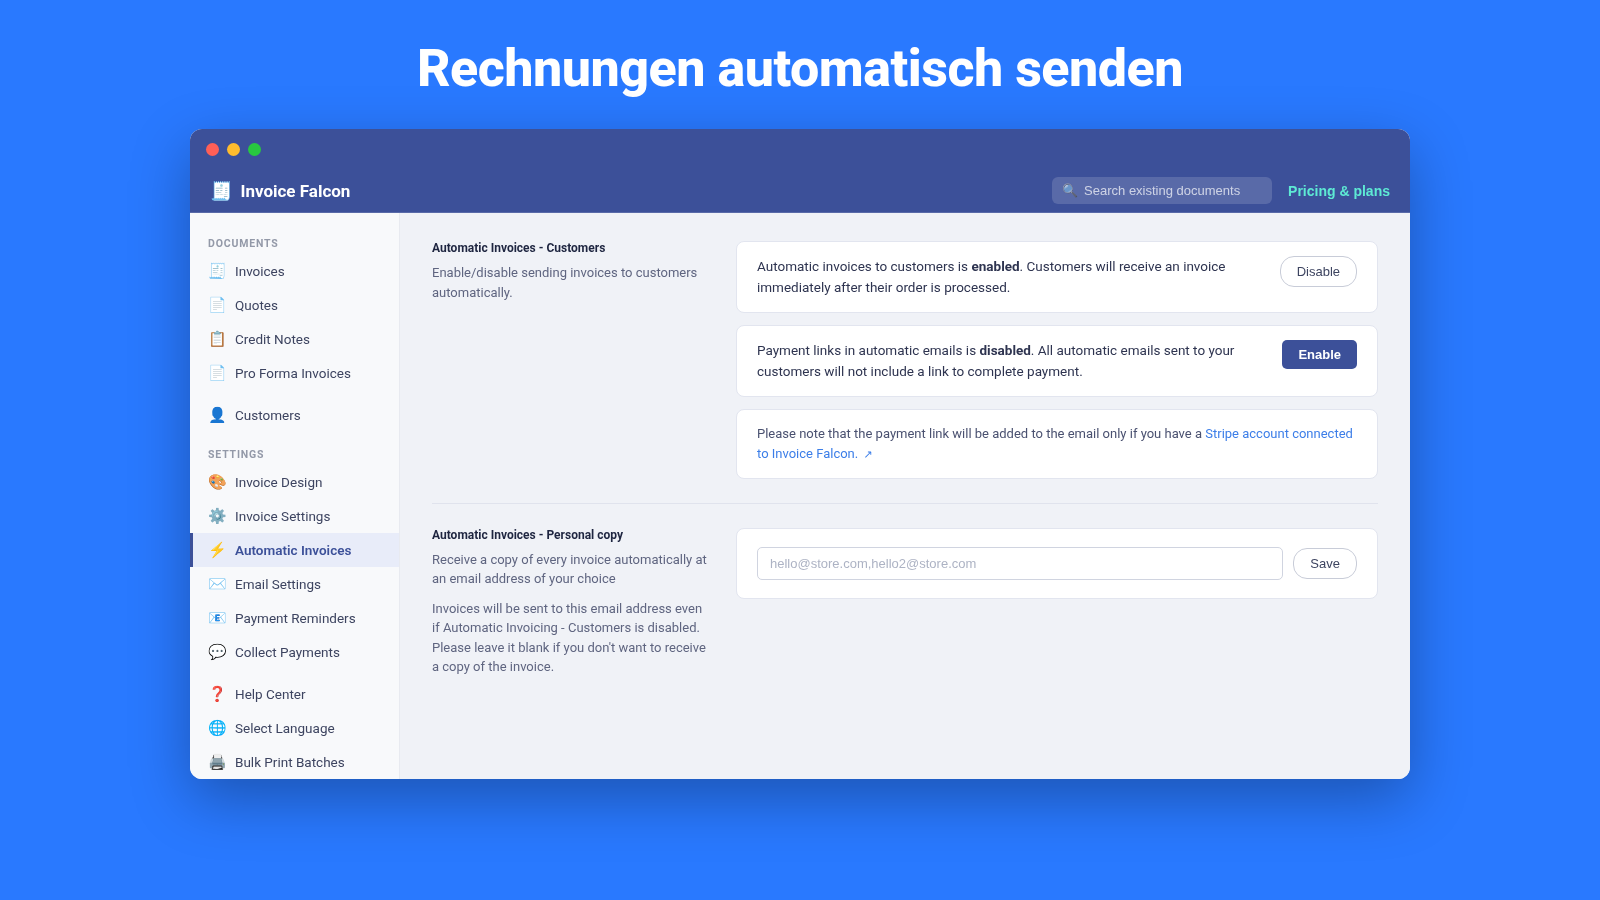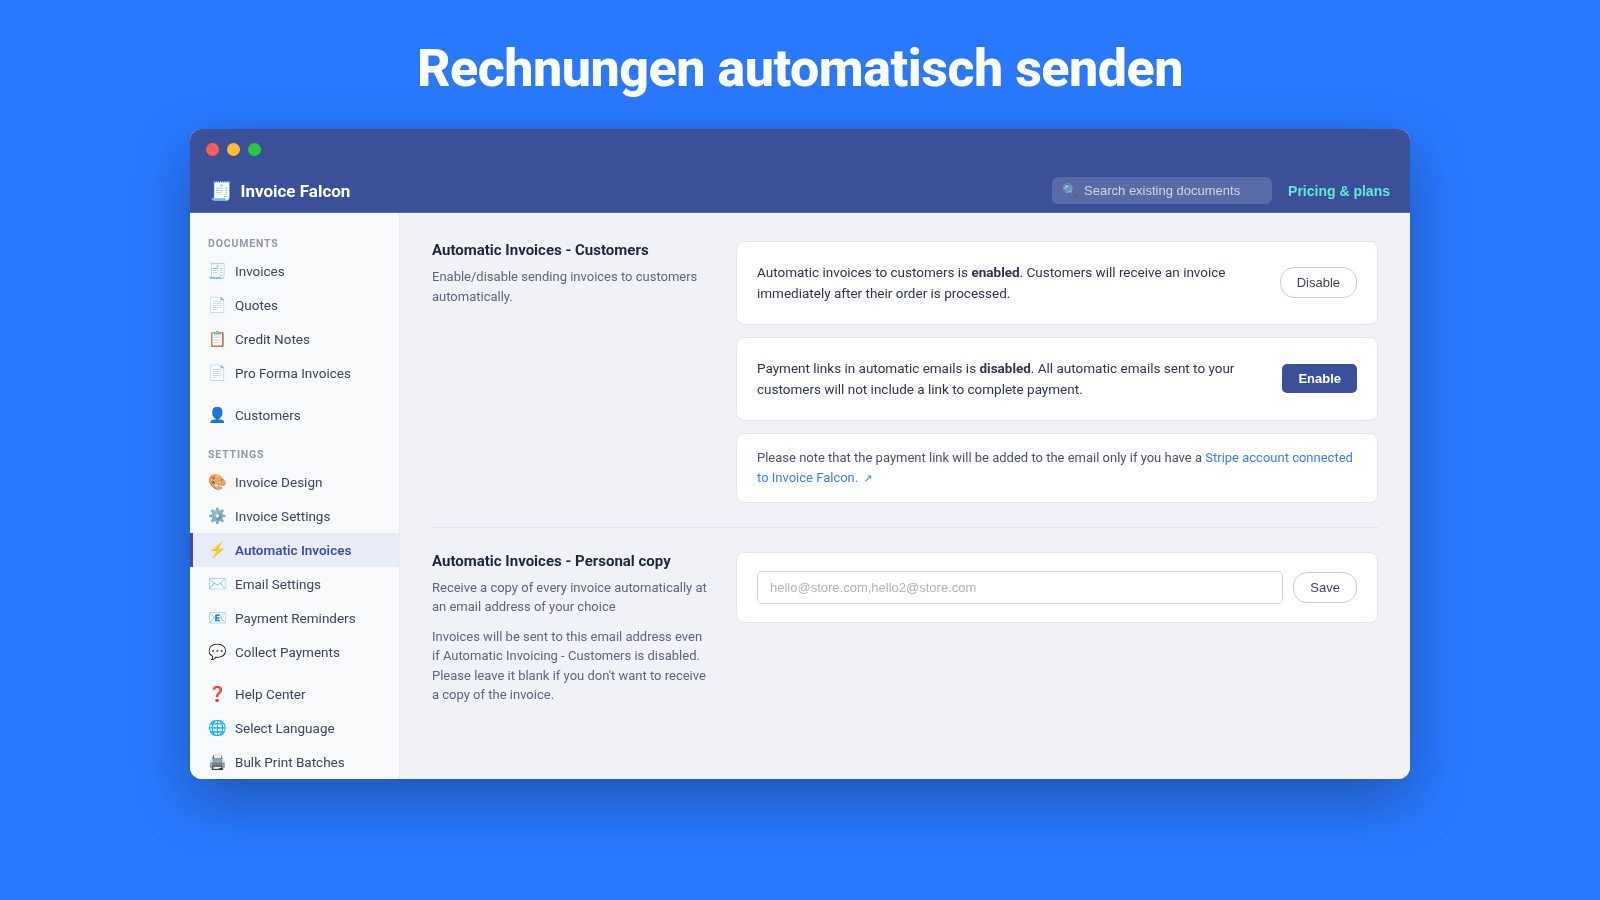--- a/index.html
+++ b/index.html
@@ -170,43 +170,43 @@
     
     .section-row {
       display: flex;
       gap: 24px;
     }
     .section-left {
       width: 280px;
       min-width: 280px;
     }
     .section-title {
-      font-size: 15px;
+      font-size: 12px;
       font-weight: 700;
       color: #1e2540;
       margin-bottom: 8px;
     }
     .section-desc {
       font-size: 13px;
       color: #5f6580;
       line-height: 1.5;
     }
     .section-right {
       flex: 1;
       display: flex;
       flex-direction: column;
       gap: 12px;
     }
     .card {
       background: #fff;
       border-radius: 8px;
       border: 1px solid #e2e5ef;
-      padding: 20px 20px;
-      display: flex;
-      align-items: center;
+      padding: 14px 20px;
+      display: flex;
+      align-items: flex-start;
       justify-content: space-between;
       gap: 16px;
     }
     .card-text {
       font-size: 13.5px;
       color: #2e3450;
       line-height: 1.55;
       flex: 1;
     }
     .card-text strong { font-weight: 700; }

